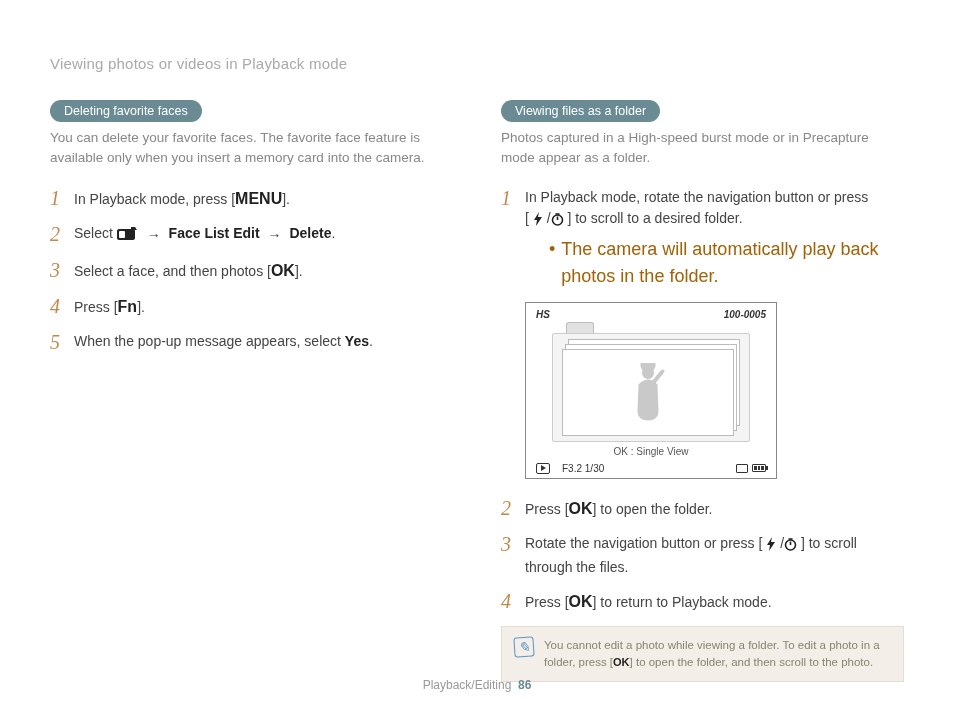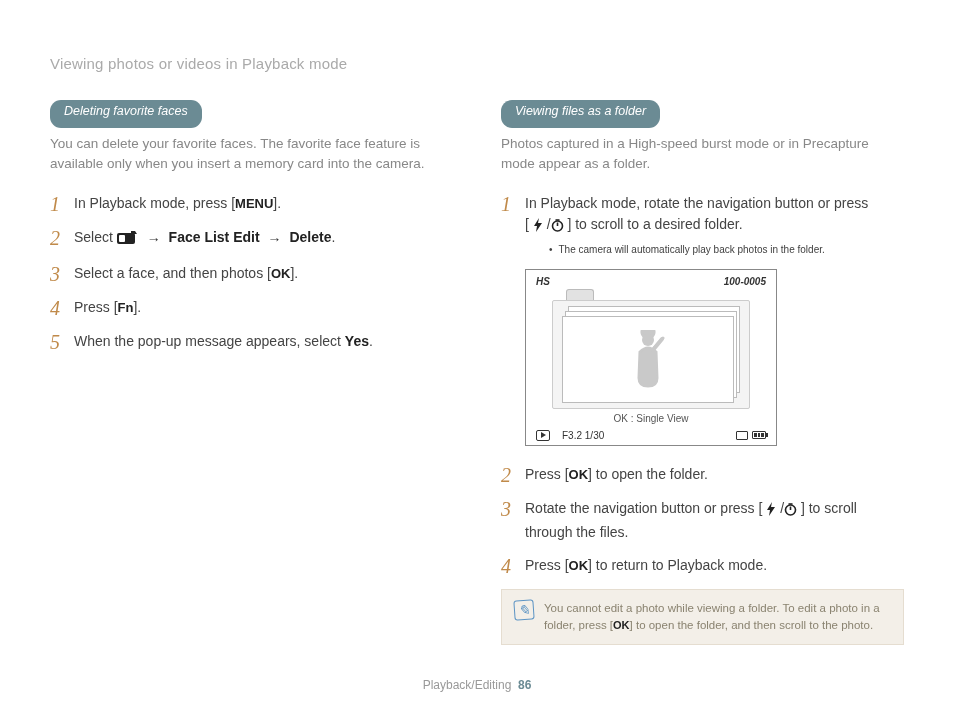--- a/index.html
+++ b/index.html
@@ -1,29 +1,29 @@
 <!DOCTYPE html>
 <html><head>
 <meta charset="utf-8">
 <style>
   * { box-sizing: border-box; margin: 0; padding: 0; }
   html, body { width: 954px; height: 720px; background: #fff; font-family: Arial, Helvetica, sans-serif; color: #555; }
   .page { padding: 55px 50px 0 50px; position: relative; height: 100%; }
   .breadcrumb { font-size: 15px; color: #aaa; font-weight: 300; margin-bottom: 28px; letter-spacing: 0.2px; }
   .columns { display: flex; gap: 48px; }
   .col { flex: 1; }
-  .pill { display: inline-block; background: #6b8b94; color: #fff; font-size: 12.5px; padding: 4px 14px 10px 14px; border-radius: 11px; margin-bottom: 6px; font-style: italic; }
+  .pill { display: inline-block; background: #6b8b94; color: #fff; font-size: 12.5px; padding: 4px 14px 4px 14px; border-radius: 11px; margin-bottom: 6px; }
   .lead { font-size: 13.5px; color: #888; line-height: 1.5; margin-bottom: 18px; }
   ol.steps { list-style: none; }
   ol.steps > li { display: flex; align-items: flex-start; gap: 10px; margin-bottom: 12px; font-size: 14px; color: #444; line-height: 1.5; }
   .num { font-family: Georgia, 'Times New Roman', serif; font-style: italic; font-size: 20px; color: #c08a4a; min-width: 14px; line-height: 1.1; font-weight: 500; }
   .step-body { flex: 1; }
-  .btn-text { font-weight: 700; color: #222; font-size: 13px; }
+  .btn-text { font-weight: 700; color: #222; font-size: 16px; }
   .bold { font-weight: 700; color: #222; }
-  .sub-bullet { font-size: 10px; color: #404040; margin-left: 24px; margin-top: 4px; display: flex; gap: 6px; }
+  .sub-bullet { font-size: 18px; color: #a16207; margin-left: 24px; margin-top: 4px; display: flex; gap: 6px; }
   .sub-bullet::before { content: "•"; }
   .arrow { padding: 0 4px; color: #333; }
   .inline-icon { display: inline-block; vertical-align: -3px; }
 
   
   .screen { border: 1px solid #888; width: 252px; margin: 8px 0 18px 24px; padding: 6px 8px 4px 8px; font-size: 10px; color: #333; }
   .screen-top { display: flex; justify-content: space-between; font-style: italic; font-weight: bold; font-size: 10px; margin-bottom: 2px; padding: 0 2px; }
   .folder-area { position: relative; height: 120px; margin: 0 18px 4px 18px; }
   .folder-tab { position: absolute; top: 0; left: 14px; width: 28px; height: 12px; background: #e2e2e2; border: 1px solid #bbb; border-bottom: none; border-radius: 3px 3px 0 0; }
   .folder-body { position: absolute; top: 11px; left: 0; right: 0; bottom: 0; background: #f4f4f4; border: 1px solid #ccc; border-radius: 2px; }

